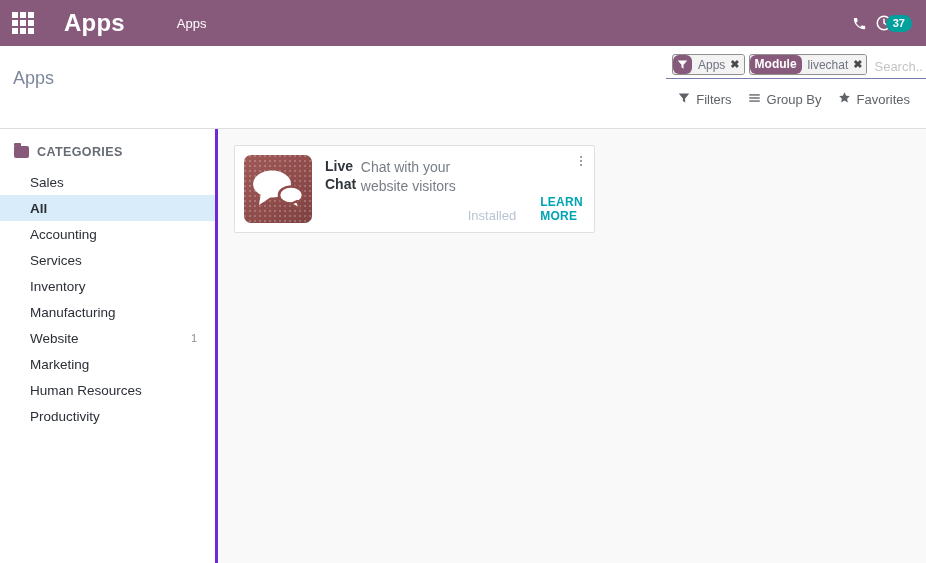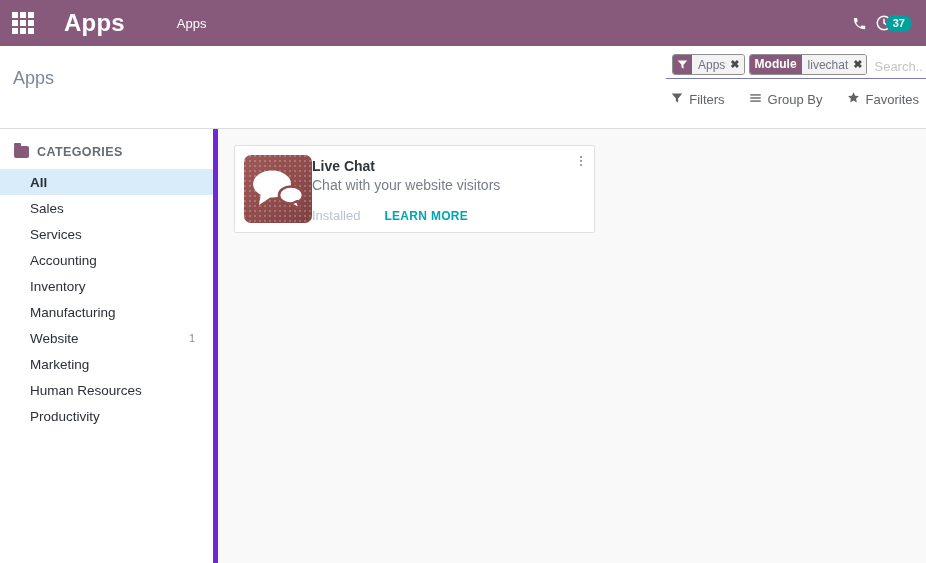--- a/index.html
+++ b/index.html
@@ -108,20 +108,21 @@
     flex: none;
   }
   .facet-head {
     background: #875a7b;
     color: #ffffff;
     font-size: 12px;
     font-weight: bold;
     display: flex; align-items: center;
     padding: 0 5px;
     line-height: 19px;
+    border-radius: 6px;
   }
   .facet-head.icon-head { padding: 0 4px; }
   .facet-body {
     display: flex; align-items: center;
     padding: 0 4px 0 6px;
     font-size: 12px;
     color: #6f7480;
     background: #f3f3f3;
     gap: 5px;
   }
@@ -140,42 +141,42 @@
     flex: 1;
     min-width: 10px;
     font-family: "Liberation Sans", sans-serif;
     padding: 0 2px;
     border-left: 1px solid transparent;
   }
   #search-input::placeholder { color: #c4c4c4; }
 
   #filter-buttons {
     position: absolute;
-    right: 7px; top: 45px;
-    display: flex;
-    gap: 24px;
+    right: 16px; top: 45px;
+    display: flex;
+    gap: 16px;
     align-items: center;
   }
   .filter-btn {
     display: flex; align-items: center; gap: 6px;
     font-size: 13px;
     color: #5f6368;
     cursor: pointer;
     white-space: nowrap;
   }
 
   
   #body-wrap {
     display: flex;
     height: calc(563px - 46px - 83px);
   }
   #sidebar {
     width: 218px;
     background: #ffffff;
-    border-right: 5px solid #6d28d9;
+    border-right: 3px solid #6d28d9;
     padding-top: 12px;
     flex: none;
     overflow: hidden;
   }
   #categories-header {
     display: flex; align-items: center; gap: 8px;
     padding: 4px 0 10px 14px;
     font-size: 12.5px;
     font-weight: bold;
     color: #666b74;
@@ -239,23 +240,24 @@
     background:
       radial-gradient(circle at 1px 1px, rgba(255,255,255,.22) 1px, transparent 1.2px) 0 0/5px 5px,
       linear-gradient(135deg, #a05a58 0%, #8f4c4b 55%, #7e4241 100%);
     position: relative;
     overflow: hidden;
     display: flex; align-items: center; justify-content: center;
   }
   #app-icon svg { display: block; }
   #card-main {
     flex: 1;
+    padding-left: 13px;
     padding-top: 2px;
     display: flex;
-    flex-direction: column;
+    flex-direction: row;
   }
   #app-title {
     font-size: 14px;
     font-weight: bold;
     color: #31363c;
     line-height: 18px;
   }
   #app-desc {
     font-size: 14px;
     color: #777d86;
@@ -392,34 +394,34 @@
 </div>
 
 <div id="body-wrap">
 
   <div id="sidebar">
     <div id="categories-header">
       <span class="folder-icon"></span>
       <span>CATEGORIES</span>
     </div>
 
+    <div class="cat-item">
+      <span>Sales</span>
+      <span class="cat-count"></span>
+    </div>
     <div class="cat-item active">
       <span>All</span>
       <span class="cat-count"></span>
     </div>
     <div class="cat-item">
-      <span>Sales</span>
+      <span>Accounting</span>
       <span class="cat-count"></span>
     </div>
     <div class="cat-item">
       <span>Services</span>
-      <span class="cat-count"></span>
-    </div>
-    <div class="cat-item">
-      <span>Accounting</span>
       <span class="cat-count"></span>
     </div>
     <div class="cat-item">
       <span>Inventory</span>
       <span class="cat-count"></span>
     </div>
     <div class="cat-item">
       <span>Manufacturing</span>
       <span class="cat-count"></span>
     </div>

